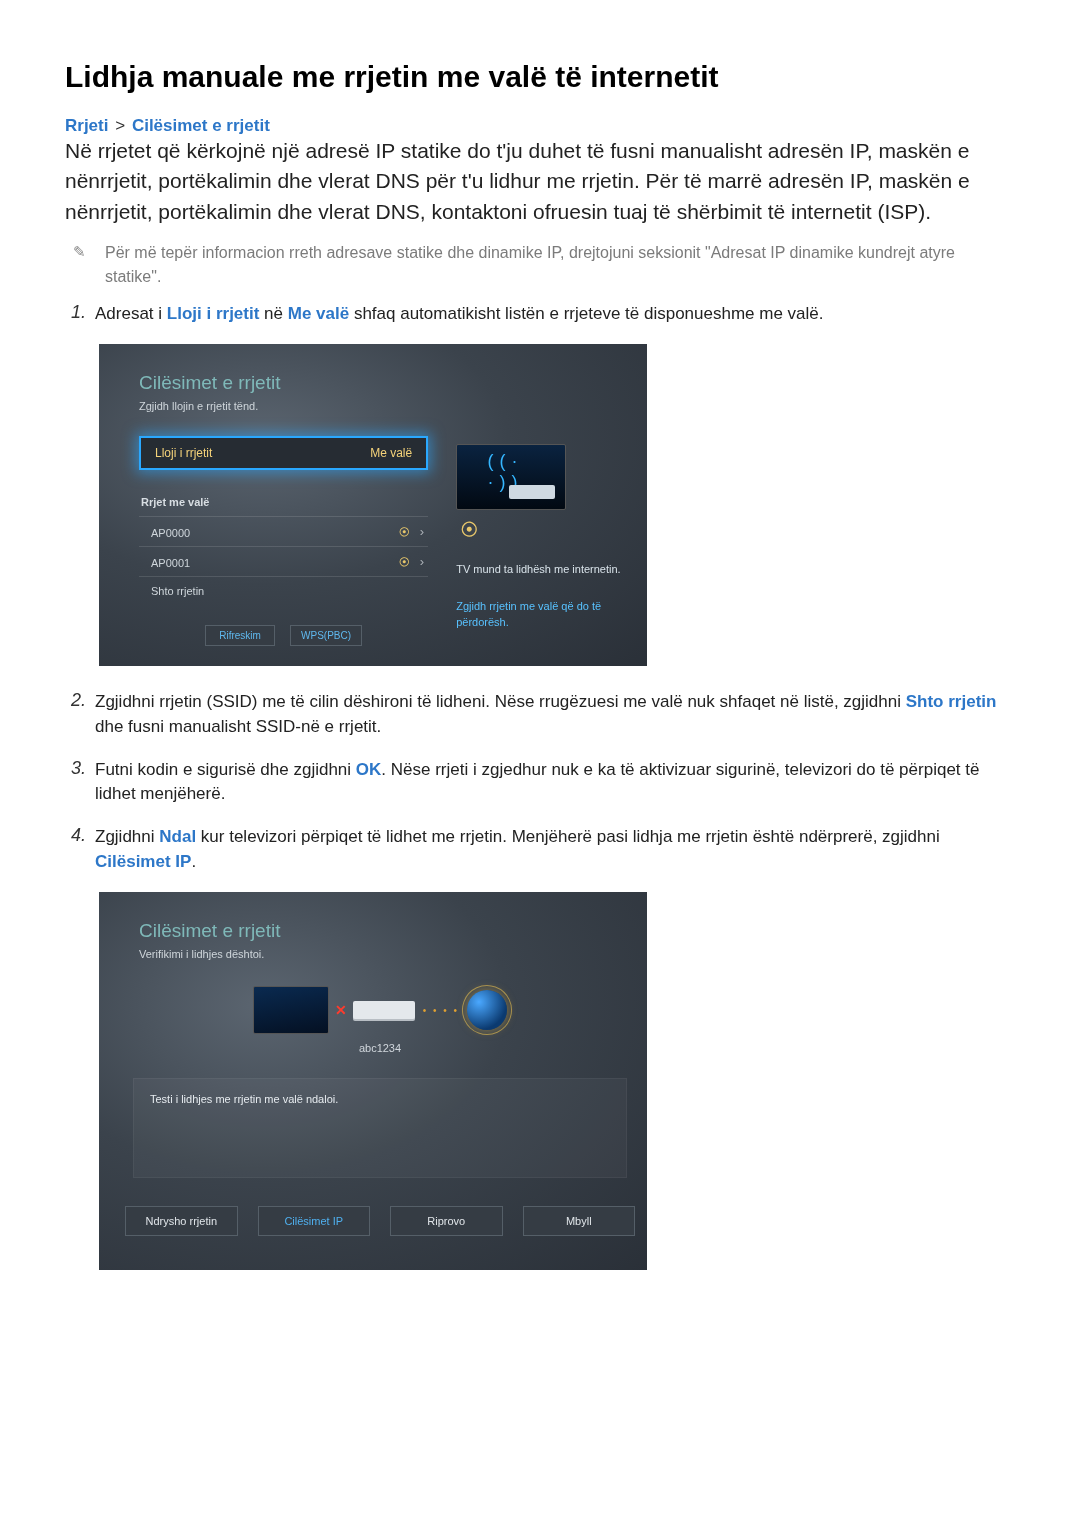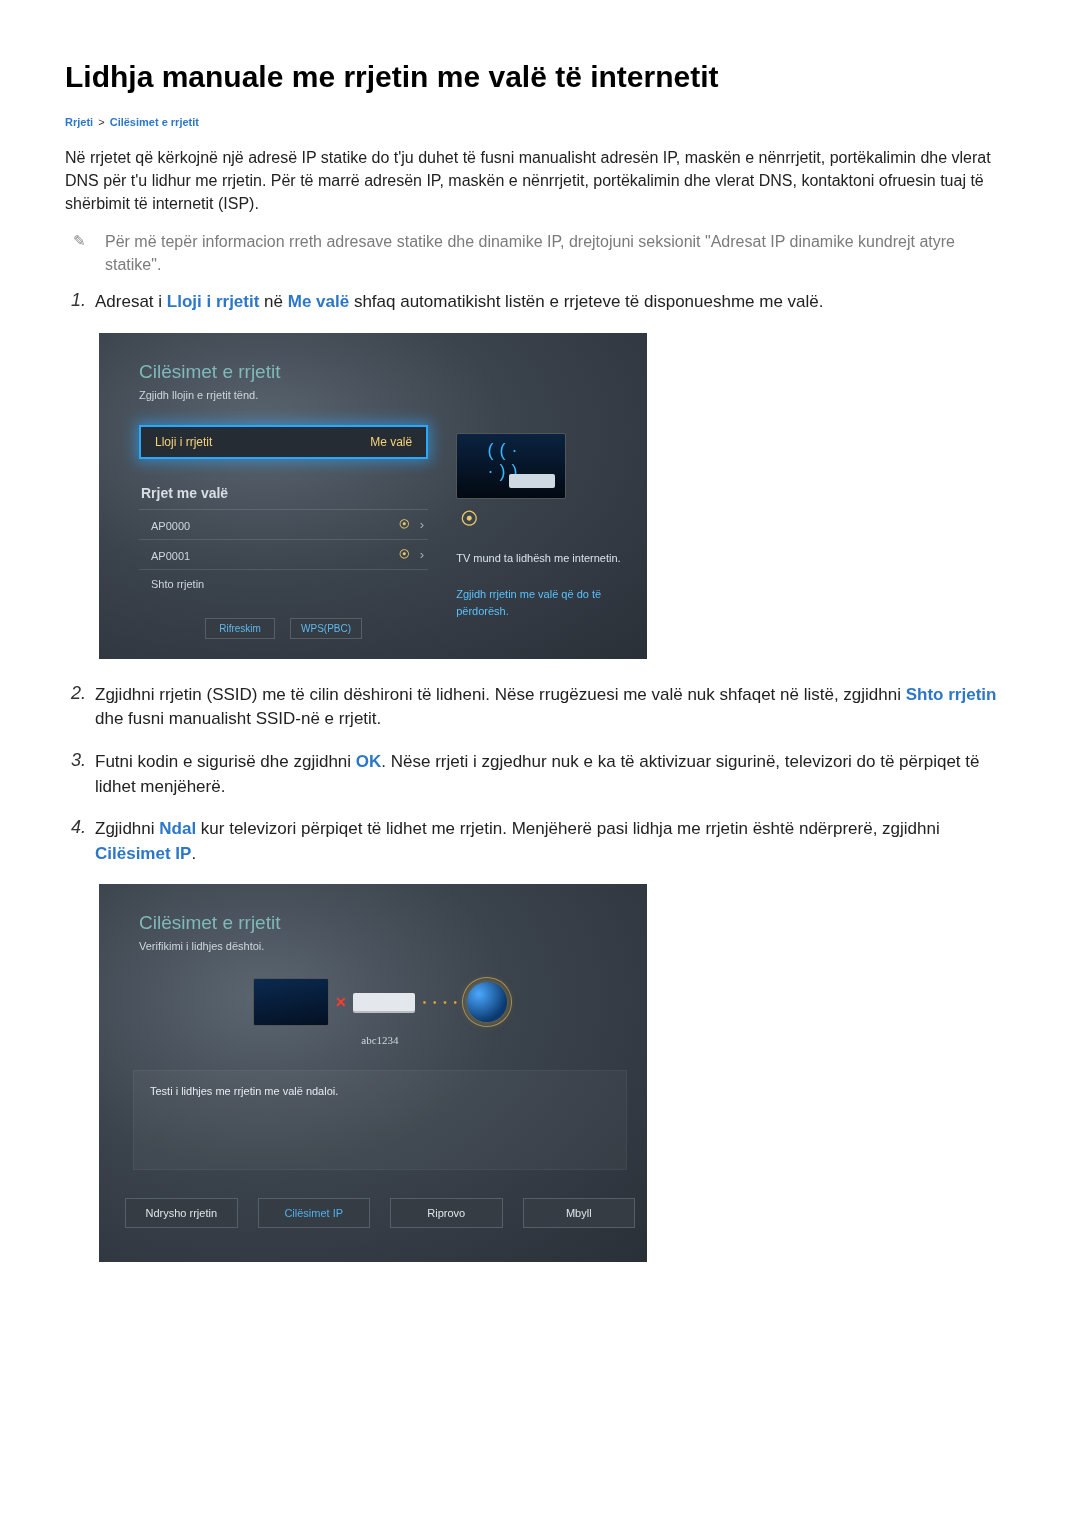--- a/index.html
+++ b/index.html
@@ -11,28 +11,28 @@
     padding: 60px 65px 60px 65px;
     color: #222;
   }
   h1.page-title {
     color: #000000;
     font-size: 30px;
     font-weight: bold;
     margin-bottom: 22px;
   }
   .breadcrumb {
-    font-size: 11px;
+    font-size: 17px;
     font-weight: bold;
     color: #2d77c8;
-    margin-bottom: 18px;
+    margin-bottom: 0;
   }
   .breadcrumb .sep { color: #333; font-weight: normal; margin: 0 2px; }
   p.intro {
-    font-size: 16px;
+    font-size: 21px;
     line-height: 1.45;
     color: #222;
     margin-bottom: 14px;
   }
   .note-row {
     display: flex;
     align-items: flex-start;
     margin-bottom: 14px;
     padding-left: 8px;
   }
@@ -110,21 +110,21 @@
     box-shadow: 0 0 14px 3px rgba(42,168,255,0.55);
     background: #262c33;
     padding: 8px 14px;
     margin-bottom: 22px;
   }
   .sel-row .lbl { color: #f5d37a; font-size: 12px; }
   .sel-row .val { color: #f5d37a; font-size: 12px; }
 
   .sub-head {
     color: #d8dee3;
-    font-size: 14px;
+    font-size: 11px;
     font-weight: bold;
     padding: 4px 2px 8px 2px;
     border-bottom: 1px solid rgba(255,255,255,0.12);
   }
   .net-item {
     display: flex;
     justify-content: space-between;
     align-items: flex-end;
     padding: 7px 4px 7px 12px;
     border-bottom: 1px solid rgba(255,255,255,0.12);
@@ -227,21 +227,20 @@
     content:""; position:absolute; inset:-5px;
     border:1px solid rgba(230,190,80,0.6);
     border-radius:50%;
     transform: rotate(20deg);
   }
   .p2 .rlabel {
     text-align: center;
     color: #d0d6dc;
     font-size: 11px;
     margin-bottom: 24px;
-    font-family: Liberation Serif, serif;
   }
   .p2 .msgbox {
     background: rgba(255,255,255,0.04);
     border: 1px solid rgba(255,255,255,0.05);
     padding: 14px 16px 72px 16px;
     font-size: 11px;
     color: #e6ebef;
     margin: 0 -6px 28px -6px;
   }
   .p2 .btnrow4 {

